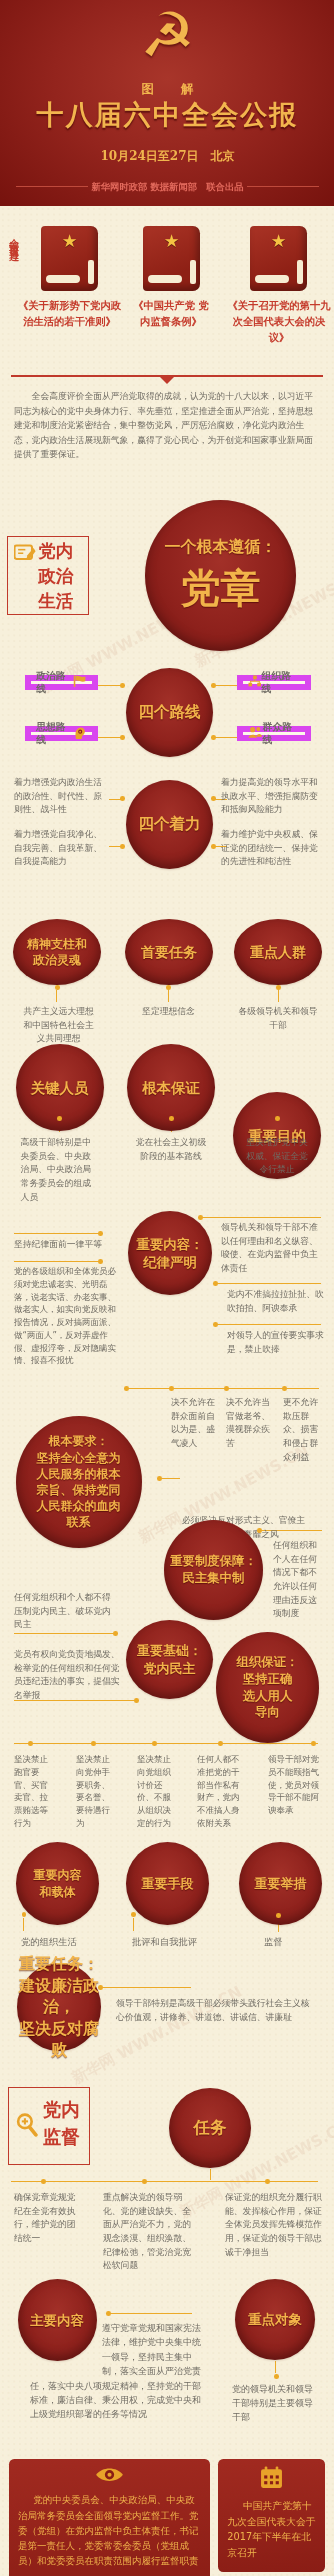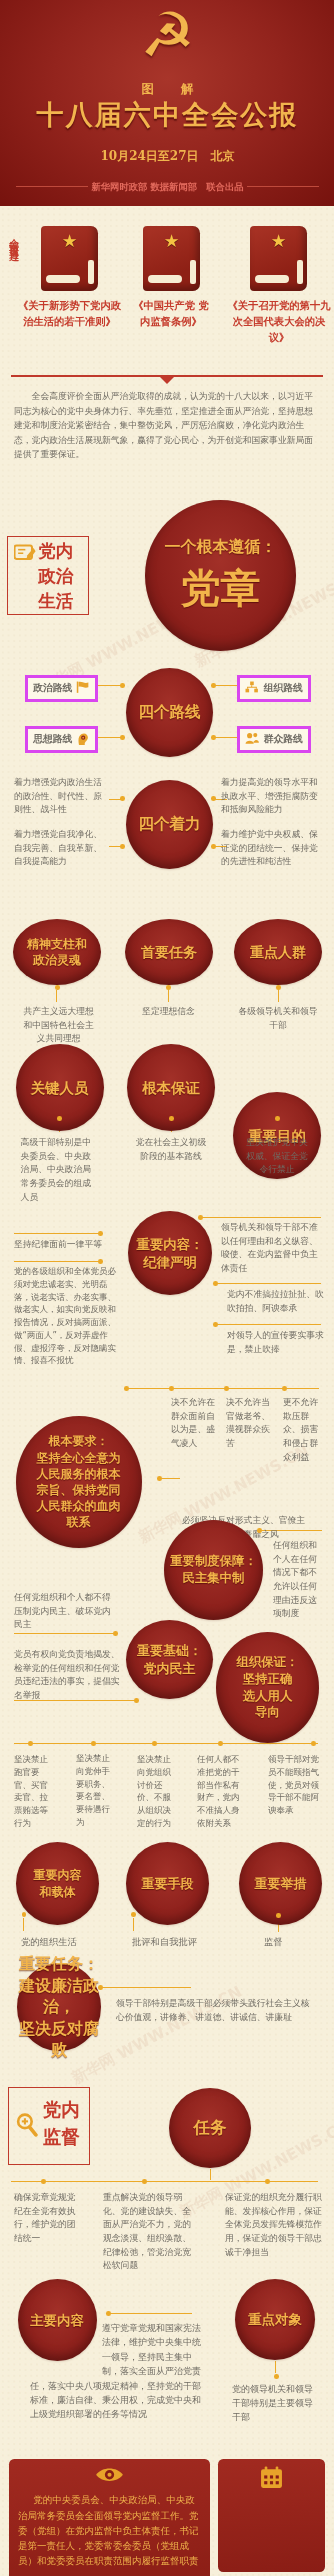--- a/index.html
+++ b/index.html
@@ -41,21 +41,21 @@
           background:radial-gradient(ellipse at 50% 40%, #a23028 0%, #8e211c 55%, #731310 100%);
           box-shadow:inset 0 -4.1px 10.3px rgba(0,0,0,.28), 0 1px 2.1px rgba(80,20,10,.15);}
   .gold-t{color:#f2b44a;font-weight:bold;white-space:pre-line;
           font-family:"DejaVu Serif","Liberation Serif",serif;
           text-shadow:0 1px 1px rgba(60,0,0,.55);line-height:1.35;text-align:center;}
   .label-box{border:1.5px solid #c0392b;background:rgba(255,255,255,0.02);z-index:2;}
   .label-text{color:#c53b2c;font-weight:bold;font-size:17.5px;line-height:1.42;white-space:pre-line;}
   .hline{height:1px;background:#ecaa28;z-index:1;}
   .vline{width:1px;background:#ecaa28;z-index:1;}
   .dot{width:4.6px;height:4.6px;border-radius:50%;background:#ecaa28;z-index:2;}
-  .rbox{height:27px;border:3px solid #d946ef;background:#fdf8e8;display:flex;align-items:center;
+  .rbox{height:15px;border:6px solid #d946ef;background:#fdf8e8;display:flex;align-items:center;
         justify-content:space-between;padding:0 5.2px;z-index:2;}
   .rbox .lbl{color:#6f6b63;font-size:9.8px;font-weight:bold;}
   .card{background:linear-gradient(175deg,#a12a20,#8a1d15);border-radius:5.2px;color:#f0b44c;
         font-size:9.8px;line-height:1.6;padding:7.2px 9.3px;z-index:2;}
   .card .ic{text-align:center;margin-bottom:4.1px;}
   .card p{margin:0;text-indent:1.6em;}
   .wm{color:rgba(160,60,40,.08);font-size:15.5px;font-weight:bold;transform:rotate(-28deg);
       white-space:nowrap;z-index:1;}
   svg.snake{position:absolute;left:0;top:0;z-index:0;}
 </style>
@@ -307,21 +307,21 @@
 选人用人
 导向</div>
 </div>
 <div class="abs hline" style="left:14px;top:1743px;width:304px;"></div>
 <div class="abs dot" style="left:28px;top:1741px;"></div>
 <div class="abs dot" style="left:91px;top:1741px;"></div>
 <div class="abs dot" style="left:152px;top:1741px;"></div>
 <div class="abs dot" style="left:218px;top:1741px;"></div>
 <div class="abs dot" style="left:311px;top:1741px;"></div>
 <div class="abs gray" style="left:14px;top:1753px;width:41px;font-size:8.5px;line-height:1.5;">坚决禁止跑官要官、买官卖官、拉票贿选等行为</div>
-<div class="abs gray" style="left:76px;top:1753px;width:41px;font-size:8.5px;line-height:1.5;font-family:Liberation Mono, monospace;">坚决禁止向党伸手要职务、要名誉、要待遇行为</div>
+<div class="abs gray" style="left:76px;top:1753px;width:41px;font-size:8.5px;line-height:1.5;">坚决禁止向党伸手要职务、要名誉、要待遇行为</div>
 <div class="abs gray" style="left:137px;top:1753px;width:42px;font-size:8.5px;line-height:1.5;">坚决禁止向党组织讨价还价、不服从组织决定的行为</div>
 <div class="abs gray" style="left:197px;top:1753px;width:49px;font-size:8.5px;line-height:1.5;">任何人都不准把党的干部当作私有财产，党内不准搞人身依附关系</div>
 <div class="abs gray" style="left:268px;top:1753px;width:53px;font-size:8.5px;line-height:1.5;">领导干部对党员不能颐指气使，党员对领导干部不能阿谀奉承</div>
 
 <div class="abs circle" style="left:16px;top:1842px;width:83px;height:83px;">
   <div class="gold-t" style="font-size:12px;">重要内容
 和载体</div>
 </div>
 <div class="abs circle" style="left:126px;top:1842px;width:83px;height:83px;">
   <div class="gold-t" style="font-size:13px;">重要手段</div>
@@ -407,14 +407,15 @@
         <g fill="#8a1d15">
           <rect x="8" y="18" width="6" height="6"></rect>
           <rect x="19" y="18" width="6" height="6"></rect>
           <rect x="30" y="18" width="6" height="6"></rect>
           <rect x="8" y="29" width="6" height="6"></rect>
           <rect x="19" y="29" width="6" height="6"></rect>
           <rect x="30" y="29" width="6" height="6"></rect>
         </g>
       </svg>
   </div>
+  <p style="font-size:9.8px;">中国共产党第十九次全国代表大会于2017年下半年在北京召开</p>
 </div>
 
 
 </body></html>

